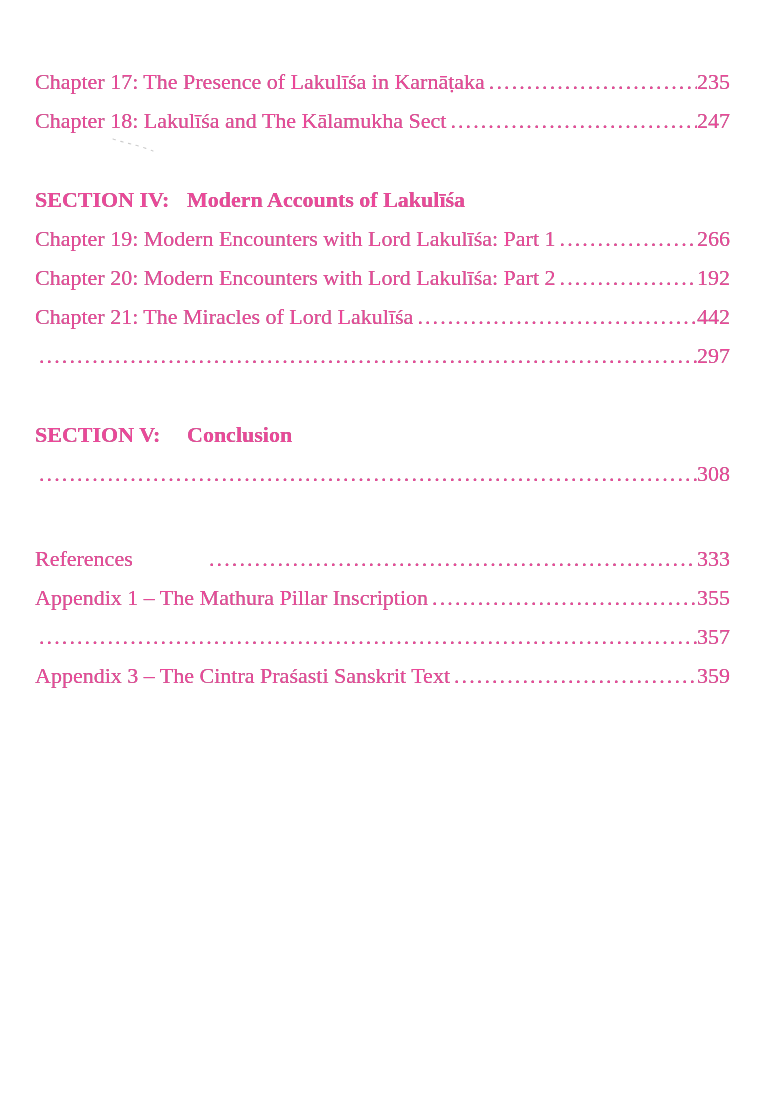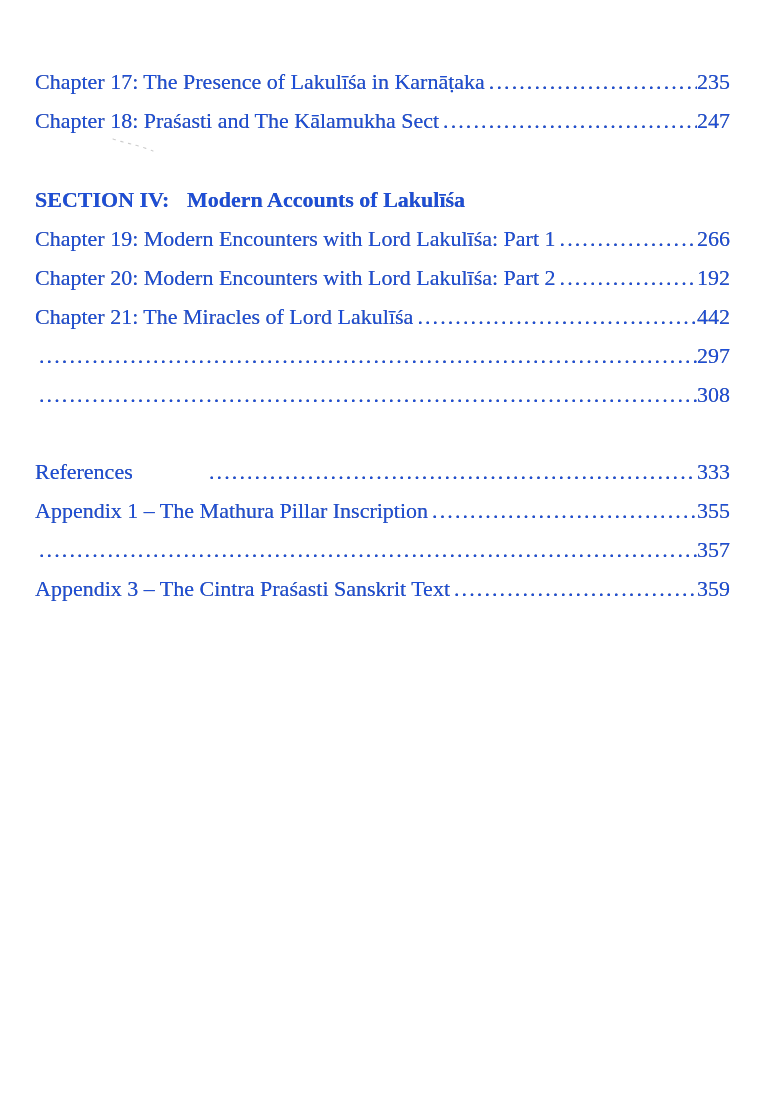--- a/index.html
+++ b/index.html
@@ -3,21 +3,21 @@
 <meta charset="utf-8">
 <style>
   html, body { margin: 0; padding: 0; }
   .page {
     position: relative;
     width: 764px;
     height: 1108px;
     background: #ffffff;
     overflow: hidden;
     font-family: "Liberation Serif", "DejaVu Serif", serif;
-    color: #1d4ed8;
+    color: #ec4899;
   }
   .content {
     position: absolute;
     left: 35px;
     top: 62px;
     width: 695px;
   }
   .row {
     display: flex;
     align-items: baseline;
@@ -41,21 +41,21 @@
   .section-row {
     font-size: 22px;
     line-height: 39px;
     font-weight: bold;
     white-space: nowrap;
     margin-top: 40px;
     text-shadow: 0 0 0.5px rgba(25,25,25,0.6);
   }
   .section-row .sec-label { display: inline-block; min-width: 152px; }
   .mt-backmatter { margin-top: 38px; }
-  .ref-label { min-width: 170px; }
+  .ref-label { min-width: 170px; margin-top: 8px; }
   .smudge {
     position: absolute;
     left: 110px;
     top: 136px;
     opacity: 0.65;
     pointer-events: none;
   }
 </style>
 </head>
 <body>
@@ -64,21 +64,21 @@
 
   <div class="content">
 
     <div class="row">
       <span class="label">Chapter 17: The Presence of Lakulīśa in Karnāṭaka</span>
       <span class="leader"></span>
       <span class="pagenum">235</span>
     </div>
 
     <div class="row">
-      <span class="label">Chapter 18: Praśasti and The Kālamukha Sect</span>
+      <span class="label">Chapter 18: Lakulīśa and The Kālamukha Sect</span>
       <span class="leader"></span>
       <span class="pagenum">247</span>
     </div>
 
     <div class="section-row">
       <span class="sec-label">SECTION IV:</span><span class="sec-title">Modern Accounts of Lakulīśa</span>
     </div>
 
     <div class="row">
       <span class="label">Chapter 19: Modern Encounters with Lord Lakulīśa: Part 1</span>
@@ -96,20 +96,23 @@
       <span class="label">Chapter 21: The Miracles of Lord Lakulīśa</span>
       <span class="leader"></span>
       <span class="pagenum">442</span>
     </div>
 
     <div class="row">
       <span class="leader"></span>
       <span class="pagenum">297</span>
     </div>
 
+    <div class="section-row">
+      <span class="sec-label">SECTION V:</span><span class="sec-title">Conclusion</span>
+    </div>
 
     <div class="row">
       <span class="leader"></span>
       <span class="pagenum">308</span>
     </div>
 
     <div class="row mt-backmatter">
       <span class="label ref-label">References</span>
       <span class="leader"></span>
       <span class="pagenum">333</span>

